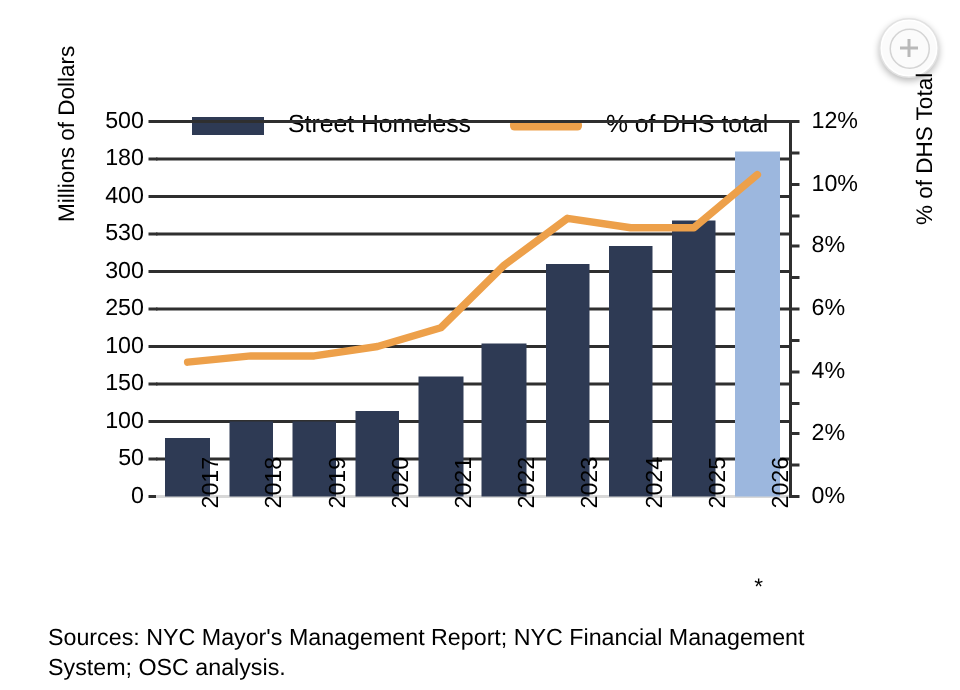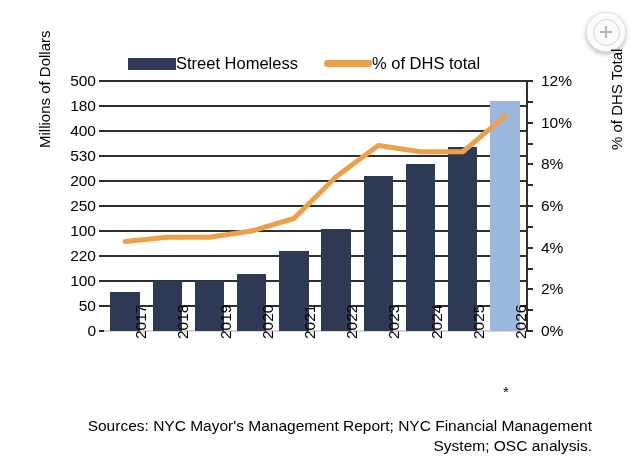--- a/index.html
+++ b/index.html
@@ -69,21 +69,21 @@
   
   .legend {
     position: absolute;
     left: 128px;
     top: 54px;
     display: flex;
     align-items: center;
     gap: 26px;
     font-size: 16px;
   }
-  .legend-item { display: flex; align-items: center; gap: 0; }
+  .legend-item { display: flex; align-items: center; gap: 16px; margin-top: 20px; }
   .legend-swatch-bar {
     width: 48px;
     height: 12px;
     background: #2e3a54;
   }
   .legend-swatch-line {
     width: 48px;
     height: 7px;
     border-radius: 3px;
     background: #eda04a;
@@ -189,21 +189,20 @@
     white-space: nowrap;
   }
 
   .sources {
     position: absolute;
     left: 32px;
     top: 416px;
     width: 560px;
     font-size: 15.5px;
     line-height: 1.28;
-    text-align: right;
   }
   .tick-small {
     position: absolute;
     width: 6px;
     height: 0;
     border-top: 2px solid #2f2f2f;
   }
 </style>
 </head>
 <body>
@@ -230,24 +229,24 @@
   </div>
 
   <div class="axis-title-left">Millions of Dollars</div>
   <div class="axis-title-right">% of DHS Total</div>
 
   <div id="ylabels-left">
       <div class="ytlabel left" style="left: 52px; width: 44px; text-align: right; top: 73px;">500</div>
       <div class="ytlabel left" style="left: 52px; width: 44px; text-align: right; top: 98px;">180</div>
       <div class="ytlabel left" style="left: 52px; width: 44px; top: 123px;">400</div>
       <div class="ytlabel left" style="left: 52px; width: 44px; text-align: right; top: 148px;">530</div>
-      <div class="ytlabel left" style="left: 52px; width: 44px; text-align: right; top: 173px;">200</div>
+      <div class="ytlabel left" style="left: 52px; width: 44px; text-align: right; top: 173px;">300</div>
       <div class="ytlabel left" style="left: 52px; width: 44px; text-align: right; top: 198px;">250</div>
       <div class="ytlabel left" style="left: 52px; width: 44px; text-align: right; top: 223px;">100</div>
-      <div class="ytlabel left" style="left: 52px; width: 44px; text-align: right; top: 248px;">220</div>
+      <div class="ytlabel left" style="left: 52px; width: 44px; text-align: right; top: 248px;">150</div>
       <div class="ytlabel left" style="left: 52px; width: 44px; text-align: right; top: 273px;">100</div>
       <div class="ytlabel left" style="left: 52px; width: 44px; text-align: right; top: 298px;">50</div>
       <div class="ytlabel left" style="left: 52px; width: 44px; text-align: right; top: 323px;">0</div>
     </div>
   <div id="ylabels-right">
       <div class="ytlabel right" style="left: 541px; top: 73px;">12%</div>
       <div class="ytlabel right" style="left: 541px; top: 114.667px;">10%</div>
       <div class="ytlabel right" style="left: 541px; top: 156.333px;">8%</div>
       <div class="ytlabel right" style="left: 541px; top: 198px;">6%</div>
       <div class="ytlabel right" style="left: 541px; top: 239.667px;">4%</div>

